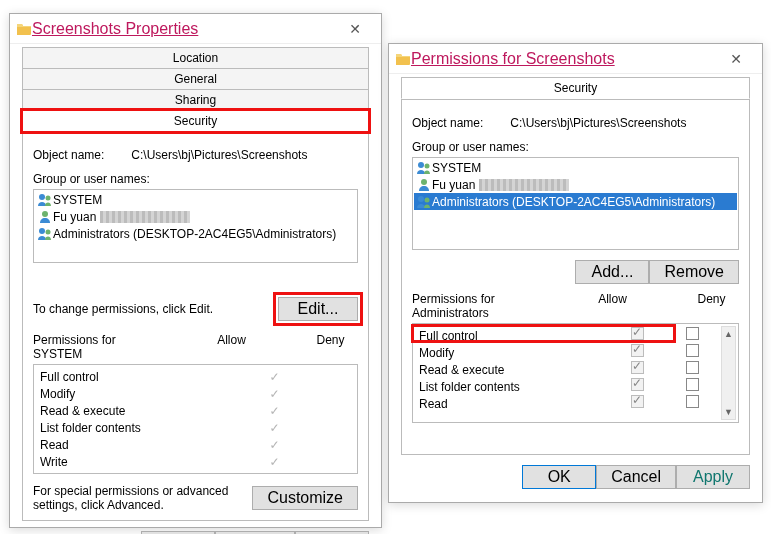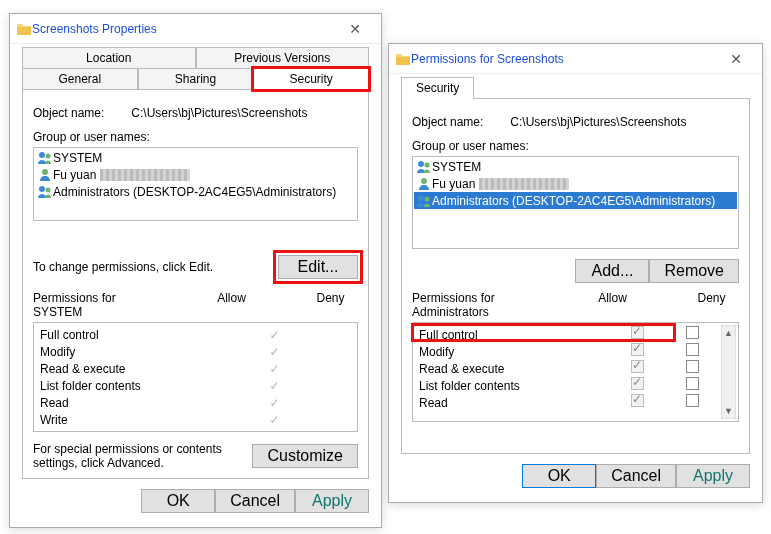--- a/index.html
+++ b/index.html
@@ -18,26 +18,26 @@
     border: 1px solid #aaa;
     box-shadow: 0 2px 10px rgba(0,0,0,0.15);
   }
   .titlebar {
     height: 30px;
     display: flex;
     align-items: center;
     padding: 0 6px;
     border-bottom: 1px solid #eee;
   }
-  .title-text { font-size: 12px; flex: 1; color: #1d4ed8; }
+  .title-text { font-size: 16px; flex: 1; color: #be185d; text-decoration: underline; }
   .close-btn { width: 40px; height: 28px; display: flex; align-items:center; justify-content:center; cursor:pointer; font-size:14px; color:#555;}
   .body { padding: 0px 12px 12px 12px; }
   
   .tabs { display:flex; flex-wrap: wrap; margin-top:3px; }
-  .tabrow { display:flex; width:100%; }
+  .tabrow { display:flex; width:100%;flex-direction:column; }
   .tab {
     border:1px solid #bbb;
     background:#f4f4f4;
     padding:3px 0;
     font-size:12px;
     text-align:center;
     flex:1;
     border-bottom:none;
     position:relative;
     cursor:default;
@@ -124,21 +124,20 @@
         <path fill="#f5d67b" d="M1 3h5l1 2h8v1H1z"></path>
       </svg>
     <span class="title-text">Screenshots Properties</span>
     <div class="close-btn">✕</div>
   </div>
   <div class="body">
 
     <div class="tabs">
       <div class="tabrow">
         <div class="tab">Location</div>
-        <div class="tab">Previous Versions</div>
       </div>
       <div class="tabrow">
         <div class="tab">General</div>
         <div class="tab">Sharing</div>
         <div class="tab active" style="position:relative;">
           <span>Security</span>
           <div class="tab-highlight"></div>
         </div>
       </div>
     </div>
@@ -218,21 +217,21 @@
             <span class="pcol"></span>
           </div>
         <div class="permrow">
             <span class="plabel">Write</span>
             <span class="pcol"><span class="check-glyph">✓</span></span>
             <span class="pcol"></span>
           </div>
       </div>
 
       <div style="display:flex; align-items:center; margin-top:10px;">
-        <span style="flex:1;">For special permissions or contents settings, click Advanced.</span>
+        <span style="flex:1;">For special permissions or advanced settings, click Advanced.</span>
         <button class="btn" style="min-width:80px;">Customize</button>
       </div>
     </div>
 
     <div class="btnbar" style="margin-top:10px;">
       <button class="btn">OK</button>
       <button class="btn">Cancel</button>
       <button class="btn disabled">Apply</button>
     </div>
   </div>

